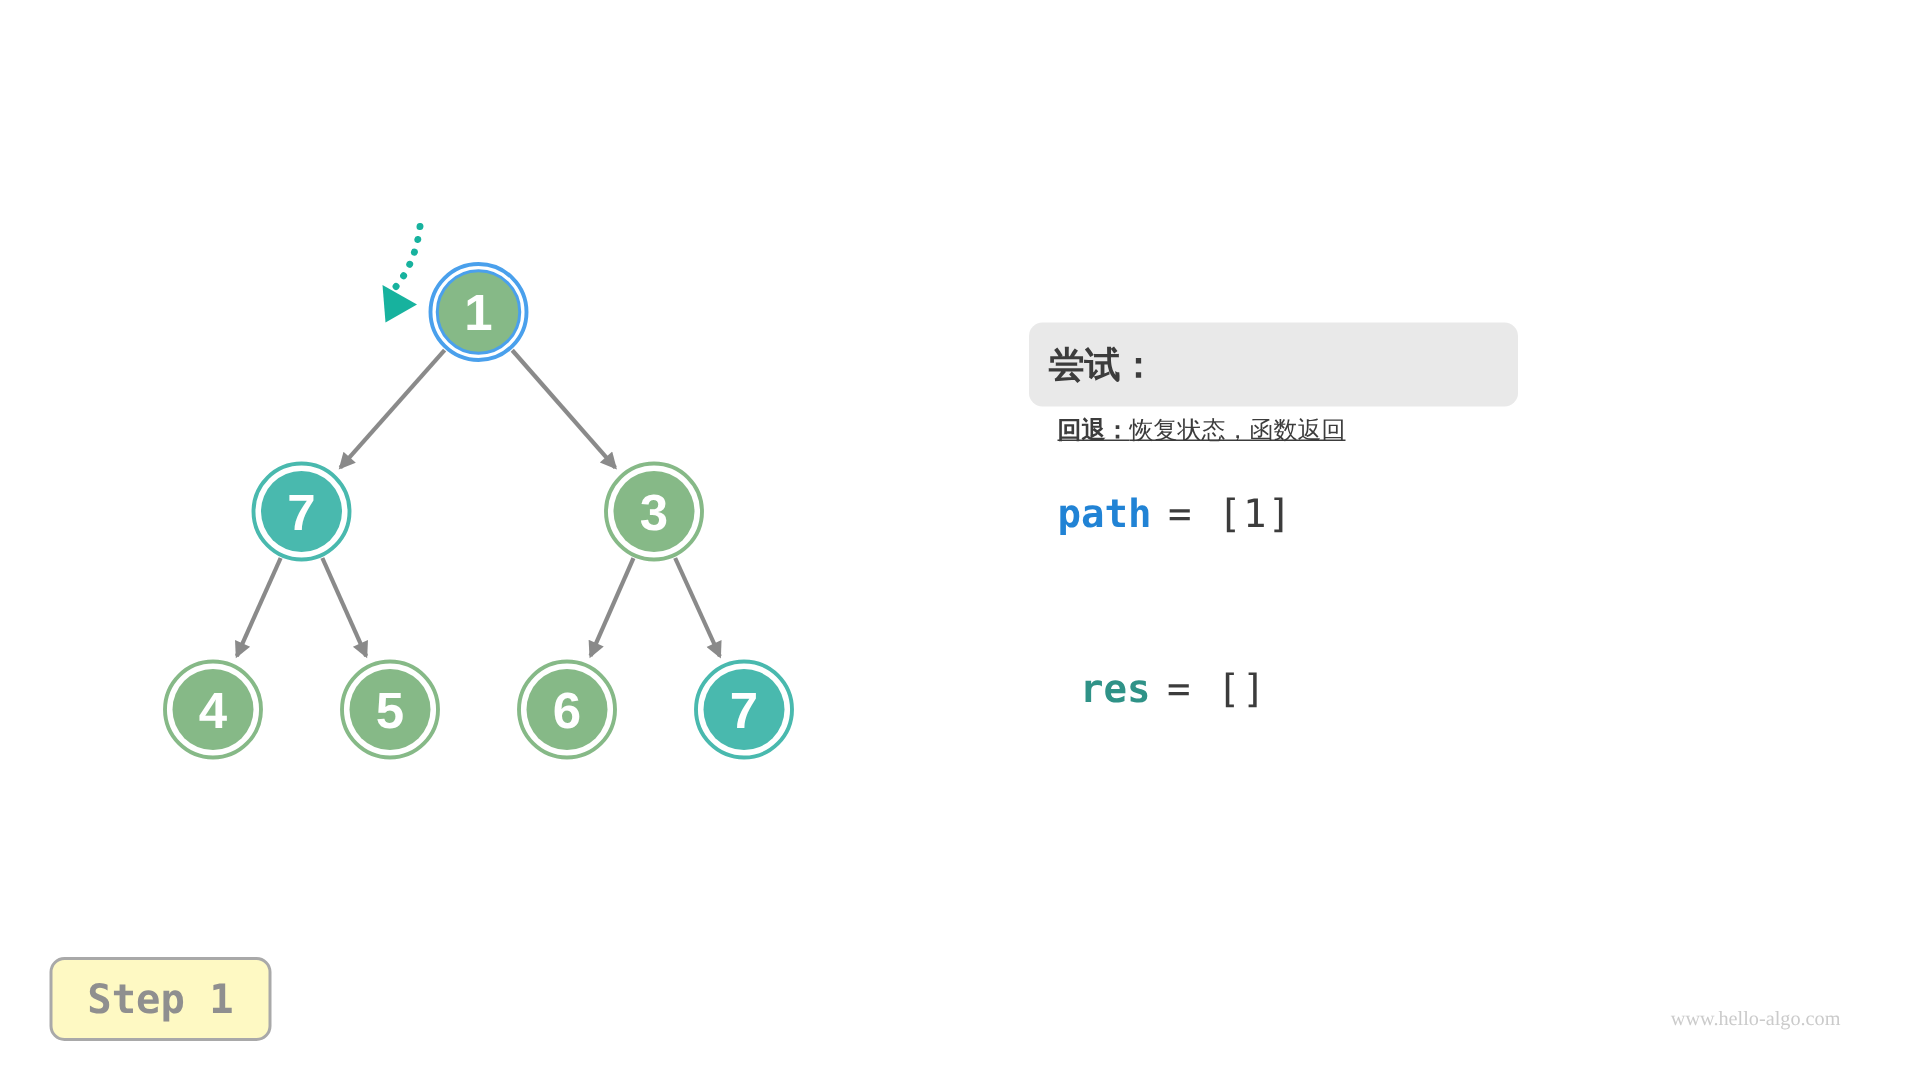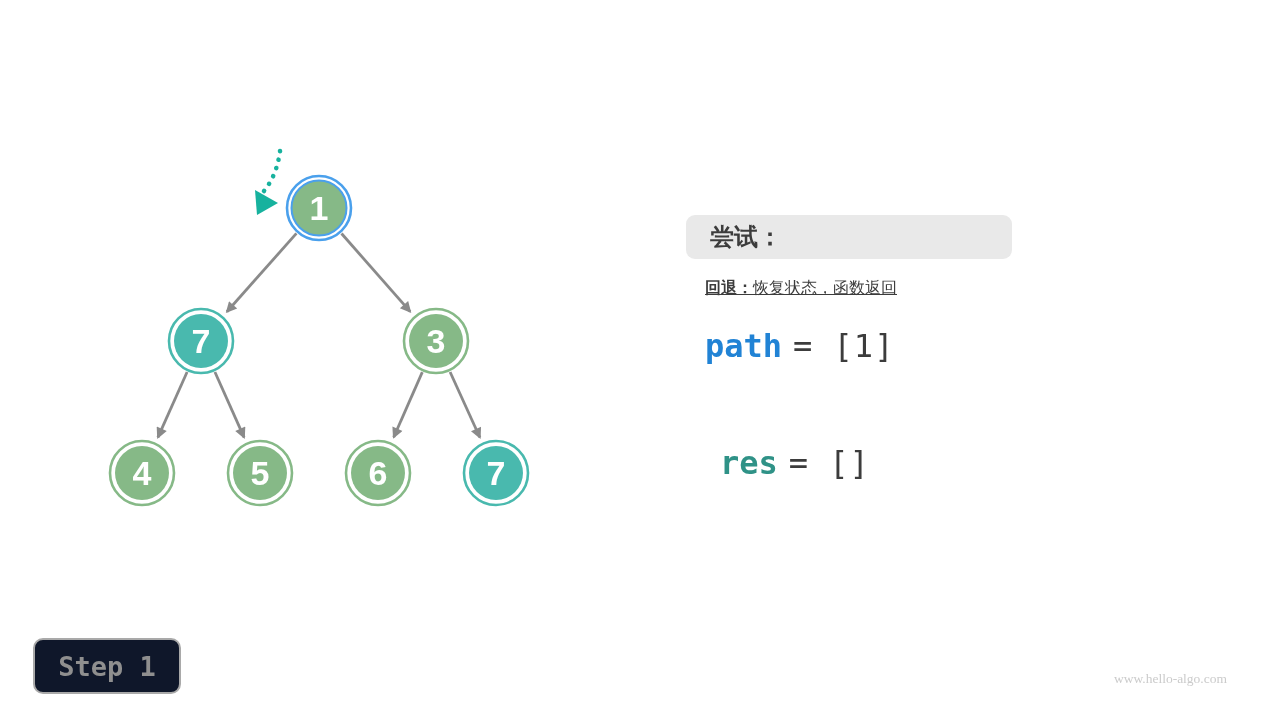--- a/index.html
+++ b/index.html
@@ -19,65 +19,65 @@
     left: 0;
     top: 0;
     width: 1280px;
     height: 720px;
   }
   .callout {
     position: absolute;
     left: 686px;
     top: 215px;
     width: 326px;
-    height: 44px;
+    height: 56px;
     background: #e9e9e9;
     border-radius: 9px;
     display: flex;
     align-items: center;
-    padding-left: 24px;
+    padding-left: 13px;
     box-sizing: border-box;
     font-size: 24px;
     color: #3c3c3c;
     white-space: nowrap;
   }
   .text-line {
     position: absolute;
     left: 705px;
     font-size: 16px;
     color: #3c3c3c;
     white-space: nowrap;
     line-height: 1.15;
     text-decoration: underline;
   }
   .cjk-bold { font-weight: bold; }
   .back-line { top: 279px; }
   .mono-line {
     position: absolute;
     left: 705px;
     font-family: "DejaVu Sans Mono", monospace;
-    font-size: 32px;
+    font-size: 26px;
     color: #3c3c3c;
     white-space: nowrap;
     line-height: 1.1;
   }
   .path-line { top: 329px; }
   .res-line  { top: 446px; margin-left: 15px; }
   .var-name { font-weight: bold; }
   .var-name.path-color { color: #2183d5; }
   .var-name.res-color  { color: #2f9287; }
   .var-value { margin-left: 11px; letter-spacing: 1px; }
   .step-badge {
     position: absolute;
     left: 33px;
     top: 638px;
     width: 148px;
     height: 56px;
     box-sizing: border-box;
-    background: #0f172a;
+    background: #fef9c3;
     border: 2px solid #a9a9a9;
     border-radius: 10px;
     display: flex;
     align-items: center;
     justify-content: center;
     font-family: "DejaVu Sans Mono", monospace;
     font-weight: bold;
     font-size: 27px;
     color: #8f8f8f;
     white-space: nowrap;

